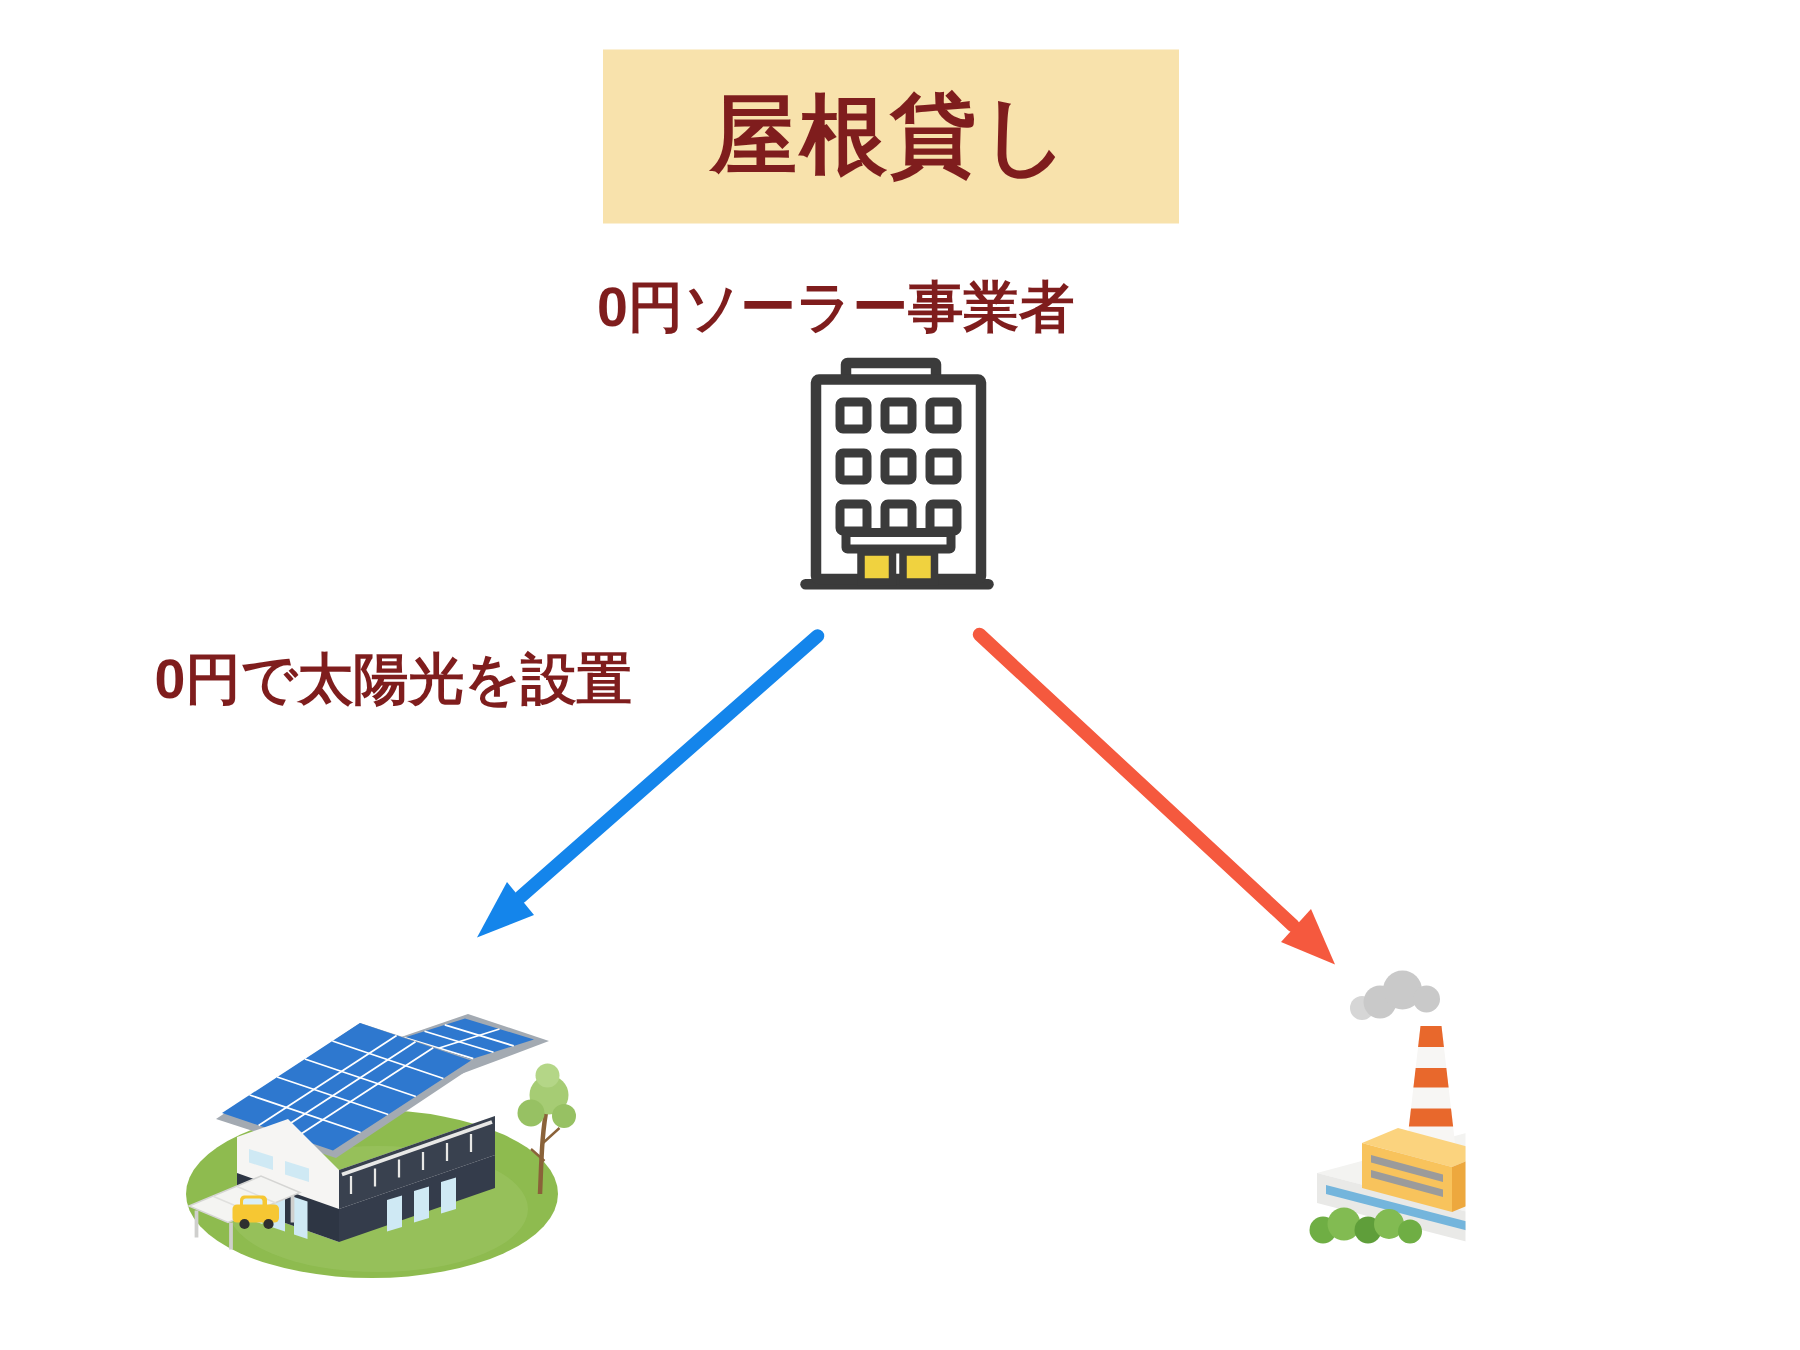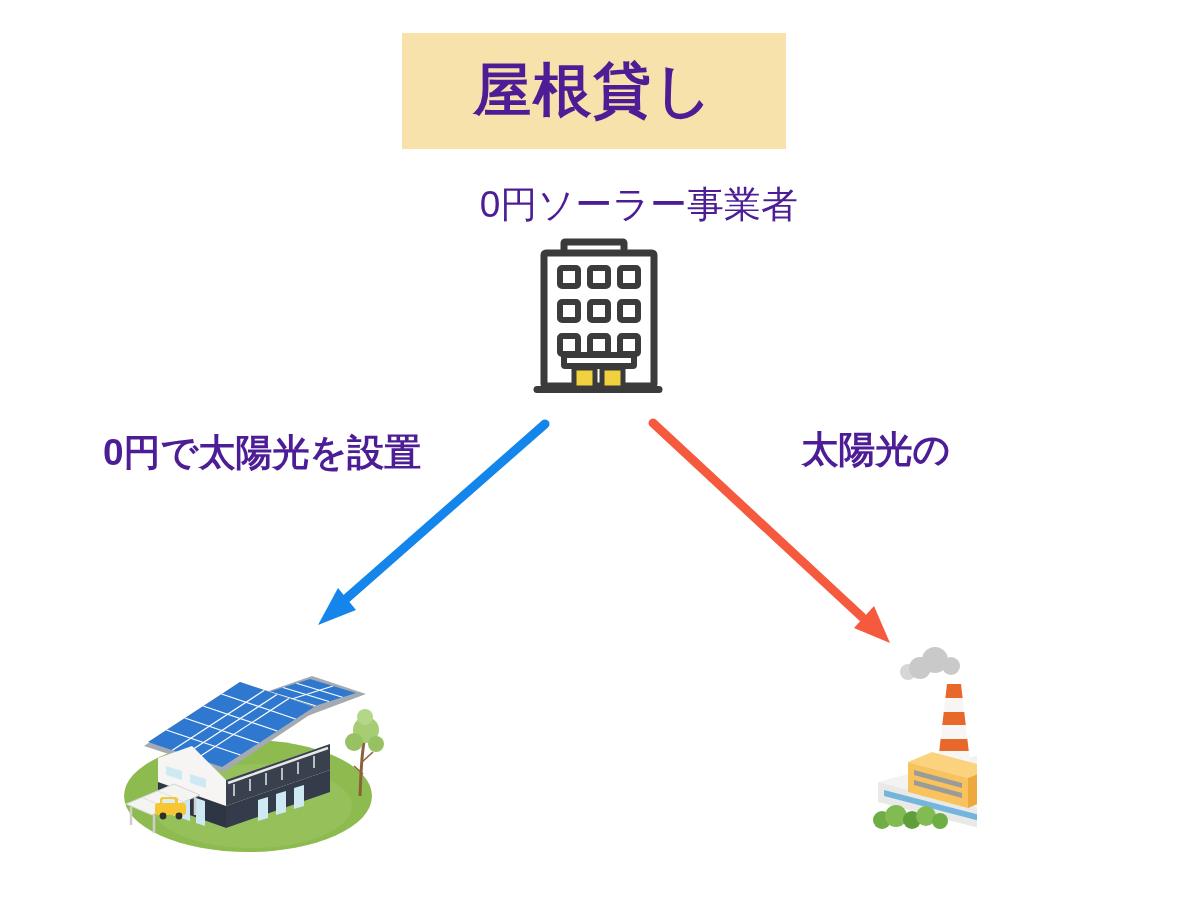--- a/index.html
+++ b/index.html
@@ -3,41 +3,41 @@
 <meta charset="utf-8">
 <style>
   * { margin: 0; padding: 0; box-sizing: border-box; }
   body { background: #ffffff; font-family: "Liberation Sans", "DejaVu Sans", sans-serif; }
   .canvas {
     position: relative;
     width: 977px;
     height: 900px;
     background: #ffffff;
     overflow: hidden;
-    color: #4c1d95;
+    color: #7f1d1d;
   }
   .title-box {
     position: absolute;
     left: 402px; top: 33px;
     width: 384px; height: 116px;
     background: #f8e2ac;
     display: flex; align-items: center; justify-content: center;
   }
   .title-box .title-text {
     font-size: 58px;
     font-weight: bold;
     letter-spacing: 2px;
   }
   .operator-label {
     position: absolute;
     left: 398px; top: 180px;
     width: 400px;
-    text-align: right;
+    text-align: left;
     font-size: 37px;
-    font-weight: normal;
+    font-weight: bold;
   }
   .office-icon {
     position: absolute;
     left: 533px; top: 236px;
     width: 130px; height: 162px;
   }
   .arrow-layer {
     position: absolute;
     left: 0; top: 0;
     width: 1200px; height: 900px;
@@ -114,21 +114,20 @@
       <polygon points="318,625 338,588 356,610" fill="#1485eb"></polygon>
     </g>
     <g>
       <line x1="653" y1="423" x2="862" y2="617" stroke-width="9" stroke-linecap="round" stroke="#f5593e"></line>
       <polygon points="890,643 854,628 874,606" fill="#f5593e"></polygon>
     </g>
   </svg>
 
   <div class="flow-label-left">0円で太陽光を設置</div>
   <div class="flow-label-right">
-    <div>太陽光の</div>
   </div>
 
   <svg class="house-illustration" viewBox="0 0 300 230">
 
     <ellipse cx="150" cy="162" rx="124" ry="56" fill="#8ebb4f"></ellipse>
     <ellipse cx="154" cy="172" rx="100" ry="42" fill="#9cc564" opacity="0.55"></ellipse>
 
     <g>
       <path d="M262,162 C263,140 263,122 267,102" stroke="#8a6239" stroke-width="3" fill="none"></path>
       <path d="M264,128 L275,118 M265,140 L256,132" stroke="#8a6239" stroke-width="1.6" fill="none"></path>

